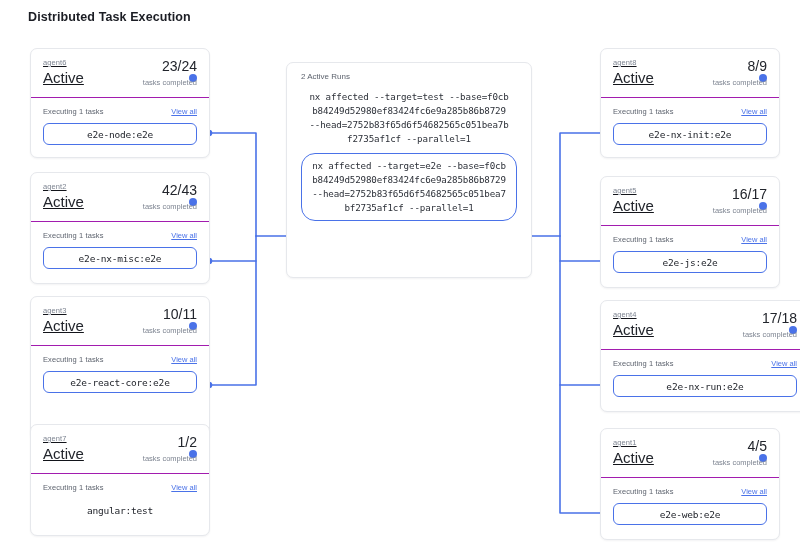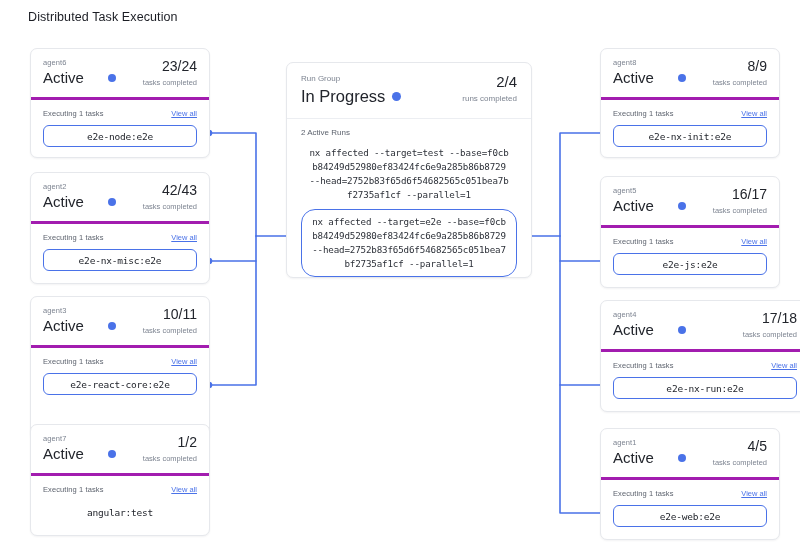--- a/index.html
+++ b/index.html
@@ -20,21 +20,21 @@
     overflow: hidden;
     background: #ffffff;
   }
 
   
   .page-title {
     position: absolute;
     left: 28px;
     top: 10px;
     font-size: 12.5px;
-    font-weight: normal;
+    font-weight: bold;
     color: #1b1d24;
     letter-spacing: 0.1px;
   }
 
   
   #wires {
     position: absolute;
     left: 0;
     top: 0;
     width: 800px;
@@ -48,35 +48,37 @@
     box-sizing: border-box;
     background: #ffffff;
     border: 1px solid #e6e8ec;
     border-radius: 7px;
     box-shadow: 0 1px 2px rgba(16,24,40,0.05);
     overflow: hidden;
   }
   .card-head {
     position: relative;
     padding: 9px 12px 10px 12px;
-    border-bottom: 3px solid #a21caf;
+    border-bottom: 1px solid #a21caf;
     min-height: 45px;
     box-sizing: border-box;
+    text-decoration: underline;
   }
   .agent-name {
     font-size: 7.5px;
     color: #7d8491;
     line-height: 10px;
     letter-spacing: 0.1px;
   }
   .status-row {
     display: flex;
     align-items: center;
     gap: 24px;
     margin-top: 1px;
+    justify-content: space-between;
   }
   .status-text {
     font-size: 15px;
     color: #22252c;
     line-height: 18px;
     font-weight: normal;
   }
   .status-dot {
     width: 8px;
     height: 8px;
@@ -337,31 +339,20 @@
     <div class="card-body">
       <div class="body-top">
         <span class="executing-label">Executing 1 tasks</span>
         <span class="view-all">View all</span>
       </div>
       <div class="task-chip plain">angular:test</div>
     </div>
   </div>
 
   <div class="card" style="left:286px; top:62px; width:246px; height:216px;">
-    <div class="rg-head">
-      <div class="rg-kicker">Run Group</div>
-      <div class="rg-status-row">
-        <span class="rg-status-text">In Progress</span>
-        <span class="rg-dot"></span>
-      </div>
-      <div class="rg-count">
-        <div class="rg-count-value">2/4</div>
-        <div class="rg-count-label">runs completed</div>
-      </div>
-    </div>
     <div class="rg-body">
       <div class="rg-active-label">2 Active Runs</div>
       <div class="run-cmd">nx affected --target=test --base=f0cbb84249d52980ef83424fc6e9a285b86b8729 --head=2752b83f65d6f54682565c051bea7bf2735af1cf --parallel=1</div>
       <div class="run-cmd selected">nx affected --target=e2e --base=f0cbb84249d52980ef83424fc6e9a285b86b8729 --head=2752b83f65d6f54682565c051bea7bf2735af1cf --parallel=1</div>
     </div>
   </div>
 
   <div class="card" style="left:600px; top:48px; width:180px; height:110px;">
     <div class="card-head">
       <div class="agent-name">agent8</div>

